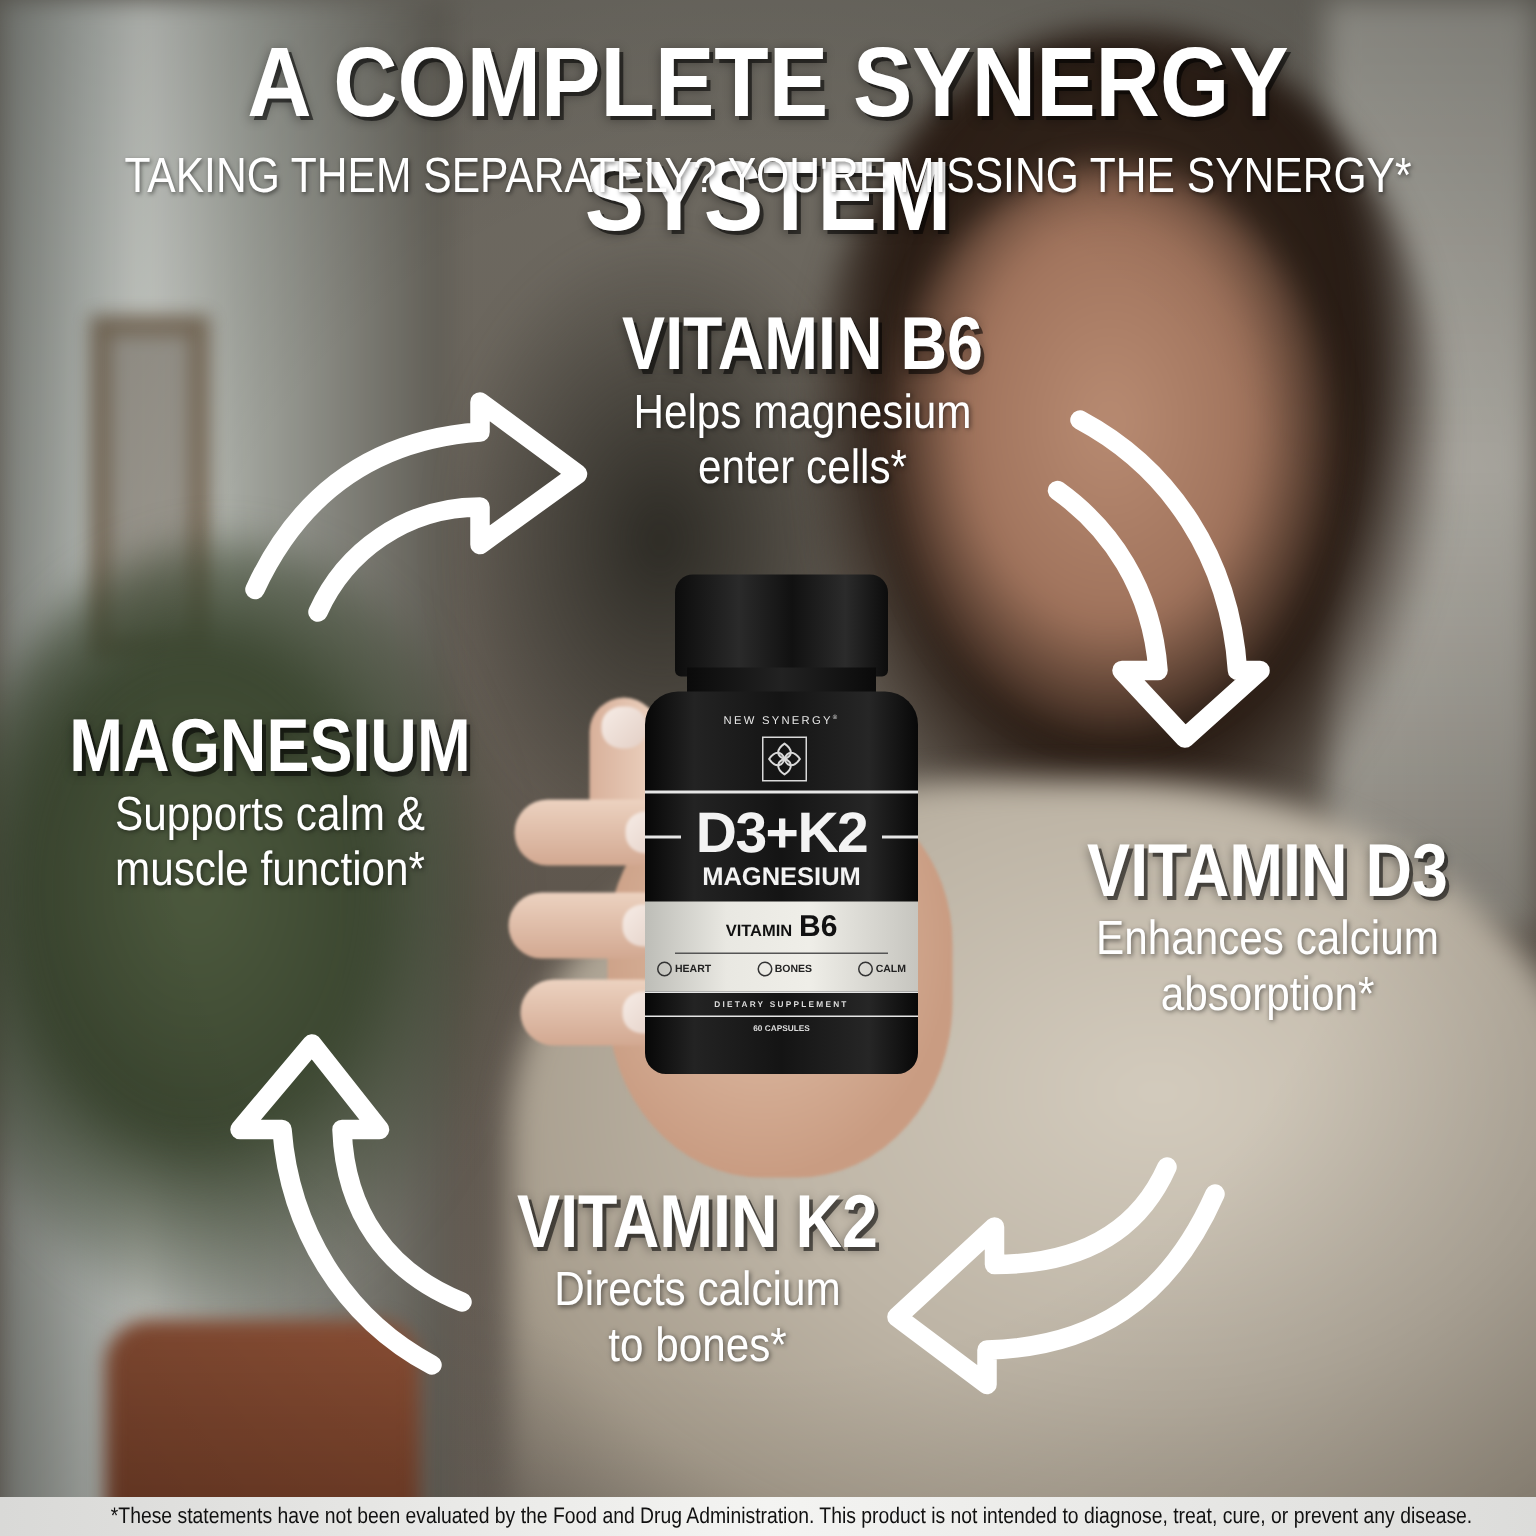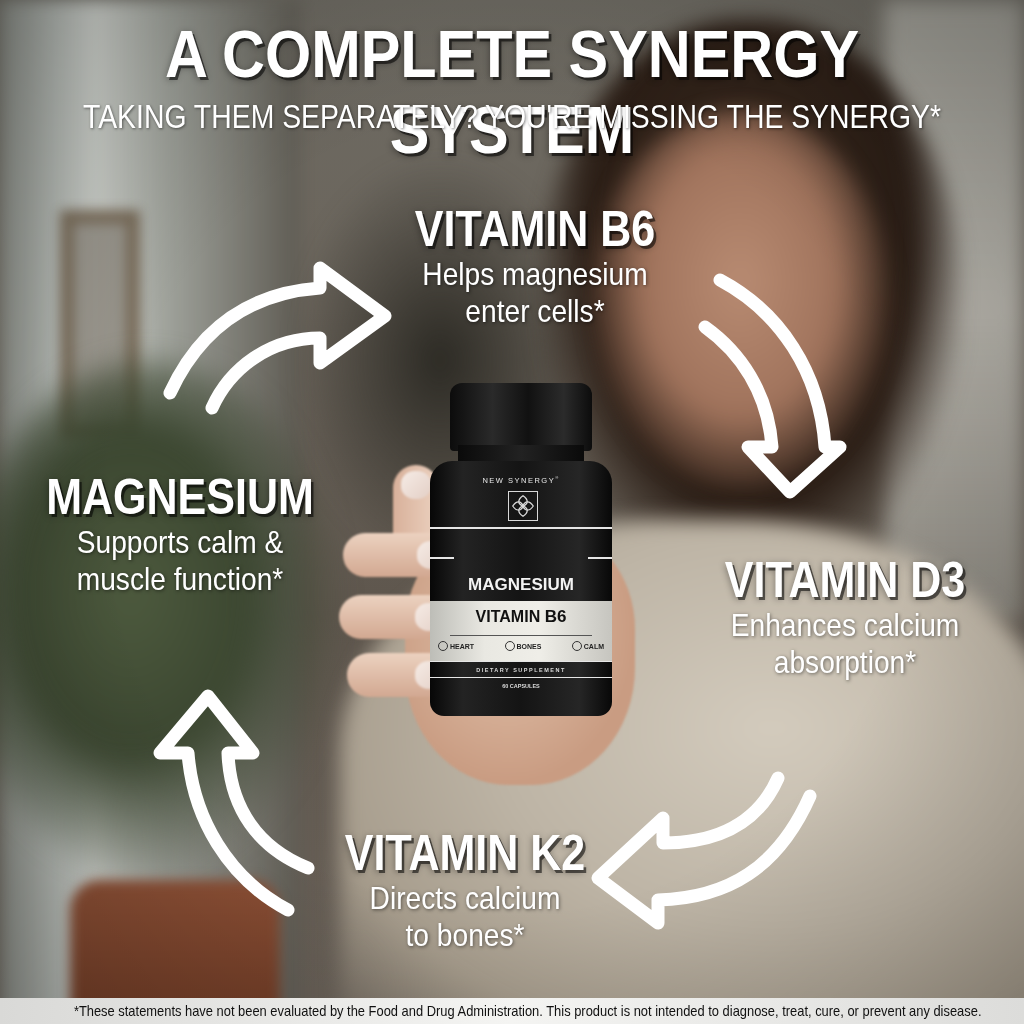--- a/index.html
+++ b/index.html
@@ -81,21 +81,21 @@
     text-shadow: 3px 3px 0 rgba(0,0,0,.55), 0 2px 8px rgba(0,0,0,.4);
   }
   .nutrient .n-desc {
     font-size: 32px; line-height: 37px; font-weight: 400;
     transform: scaleX(0.88); transform-origin: center;
     text-shadow: 1px 1px 4px rgba(0,0,0,.55);
   }
   .n-b6  { left: 350px; top: 202px; width: 370px; }
   .n-mg  { left: 10px;  top: 470px; width: 340px; }
   .n-d3  { left: 680px; top: 553px; width: 330px; }
-  .n-k2  { left: 300px; top: 826px; width: 330px; }
+  .n-k2  { left: 300px; top: 787px; width: 330px; }
 
   
   .arrow { position: absolute; }
   .arrow svg { width: 100%; height: 100%; overflow: visible; }
   .arrow path { fill: none; stroke: #fff; stroke-width: 13; stroke-linecap: round; stroke-linejoin: round; }
 
   
   .hand {
     position: absolute; left: 335px; top: 455px; width: 310px; height: 330px;
     filter: blur(1px);
@@ -151,22 +151,22 @@
     position: absolute; left: 0; right: 0; top: 114px; text-align: center;
     color: #f3f3f3; font-weight: 700; font-size: 17px;
   }
   .white-band {
     position: absolute; left: 0; right: 0; top: 140px; height: 60px;
     background: linear-gradient(90deg, #bdbdb7, #e9e8e2 30%, #efeee8 60%, #c6c5bf);
   }
   .b6 {
     position: absolute; left: 0; right: 0; top: 146px; text-align: center; color: #111; font-weight: 700;
   }
-  .b6 .v { font-size: 16px; }
-  .b6 .b { font-size: 17px; margin-top: 25px; }
+  .b6 .v { font-size: 11px; }
+  .b6 .b { font-size: 20px; margin-top: 25px; }
   .b6-rule { position: absolute; left: 20px; right: 20px; top: 174px; height: 1px; background: #555; }
   .badges {
     position: absolute; left: 8px; right: 8px; top: 180px; display: flex; justify-content: space-between;
     font-size: 7px; font-weight: 700; color: #222;
   }
   .badge { display: flex; align-items: center; gap: 2px; }
   .badge .circ {
     width: 10px; height: 10px; border-radius: 50%; border: 1px solid #333; display: inline-block;
   }
   .ds {
@@ -275,20 +275,21 @@
           <path d="M15 4 C 9 8, 9 13, 15 15 C 21 13, 21 8, 15 4 Z"></path>
           <path d="M26 15 C 22 9, 17 9, 15 15 C 17 21, 22 21, 26 15 Z"></path>
           <path d="M15 26 C 21 22, 21 17, 15 15 C 9 17, 9 22, 15 26 Z"></path>
           <path d="M4 15 C 8 21, 13 21, 15 15 C 13 9, 8 9, 4 15 Z"></path>
         </g>
       </svg>
     </div>
     <div class="rule" style="top:66px;"></div>
     <div class="big-line" style="left:0;"></div>
     <div class="big-line" style="right:0;"></div>
+    <div class="big">D3+K2</div>
     <div class="mag">MAGNESIUM</div>
     <div class="white-band"></div>
     <div class="b6">
       <span class="v">VITAMIN</span>
       <span class="b">B6</span>
     </div>
     <div class="b6-rule"></div>
     <div class="badges">
       <div class="badge">
           <span class="circ"></span>

